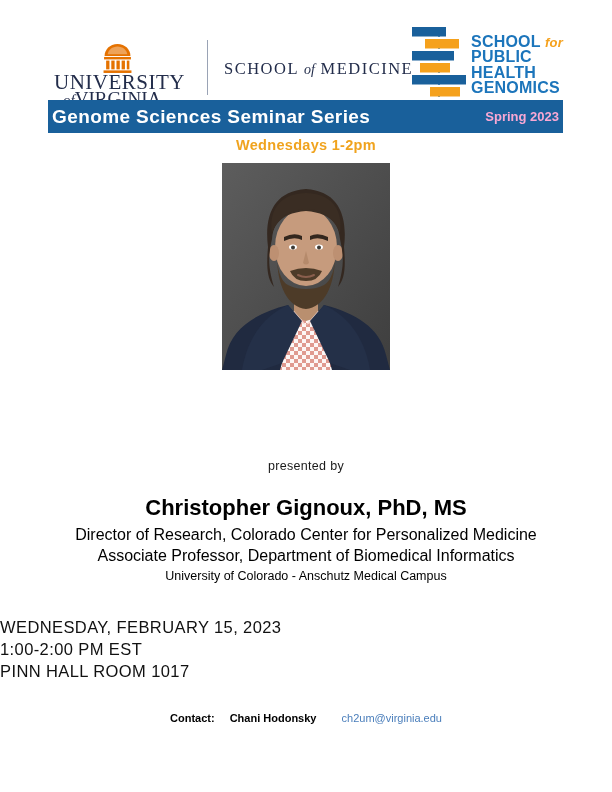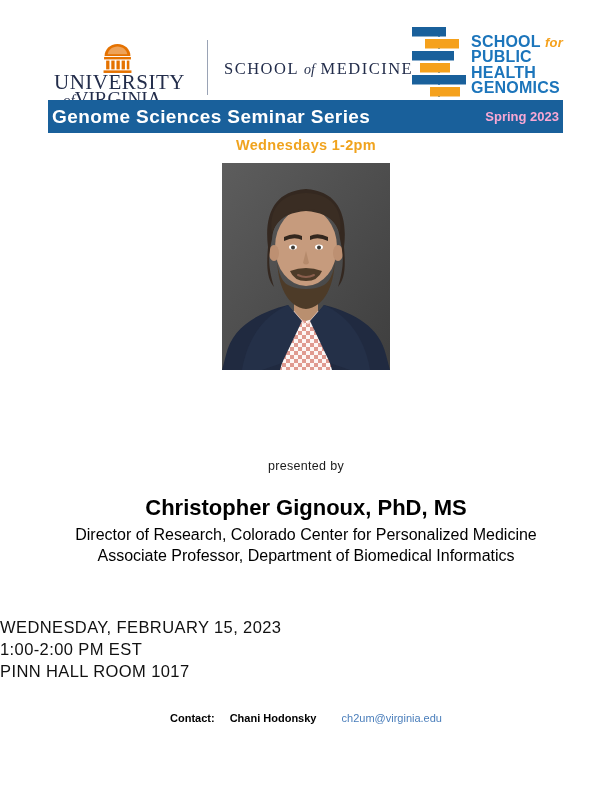--- a/index.html
+++ b/index.html
@@ -220,20 +220,21 @@
     </svg>
   </div>
 
 
   <div class="presented-by">presented by</div>
 
   <div class="speaker-block">
     <div class="speaker-name">Christopher Gignoux, PhD, MS</div>
     <div class="speaker-role">Director of Research, Colorado Center for Personalized Medicine</div>
     <div class="speaker-role">Associate Professor, Department of Biomedical Informatics</div>
+    <div class="speaker-affiliation">University of Colorado - Anschutz Medical Campus</div>
   </div>
 
   <div class="event-block">
     <div>WEDNESDAY, FEBRUARY 15, 2023</div>
     <div>1:00-2:00 PM EST</div>
     <div>PINN HALL ROOM 1017</div>
   </div>
 
   <div class="contact-line">
     <span class="contact-label">Contact:</span>

